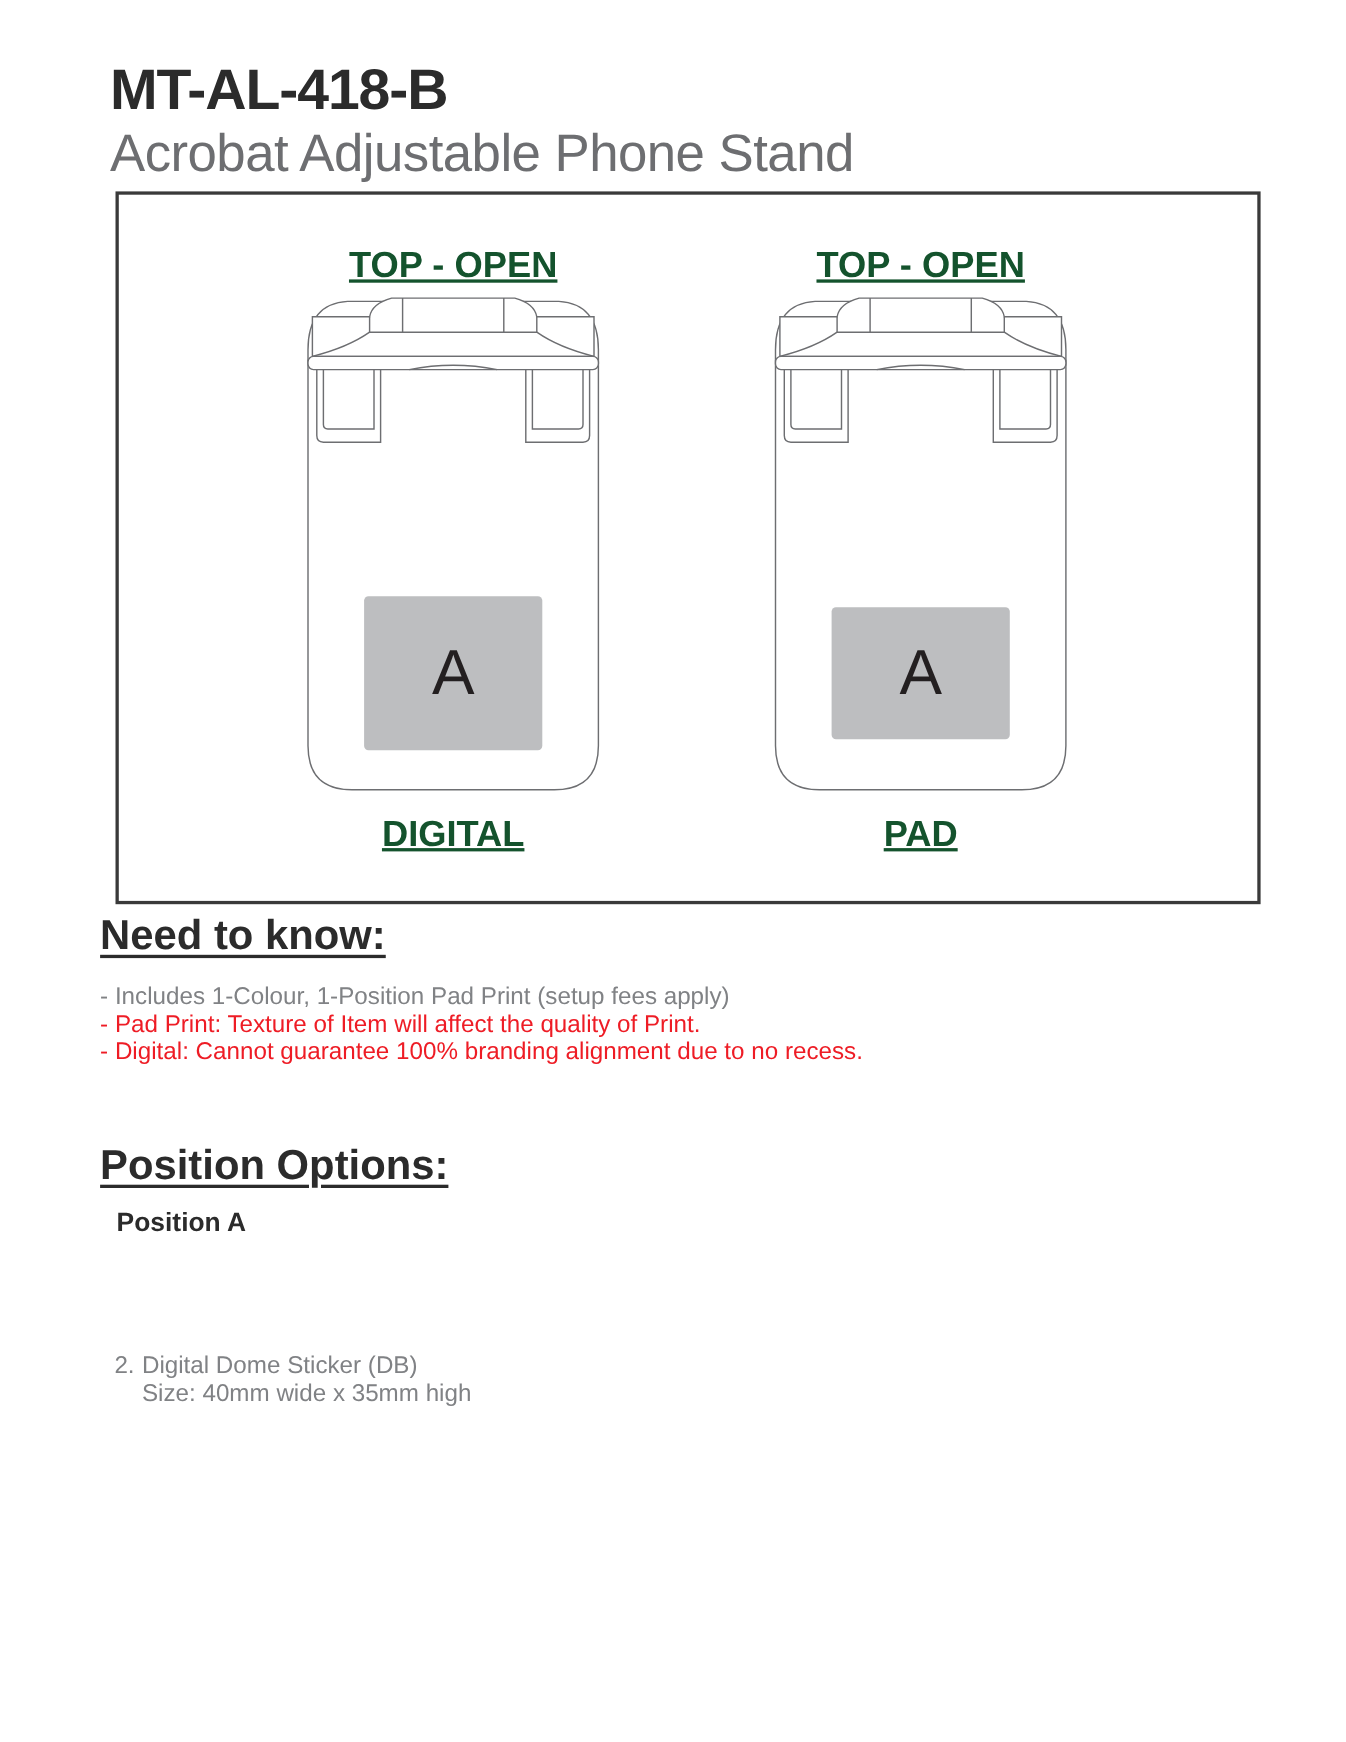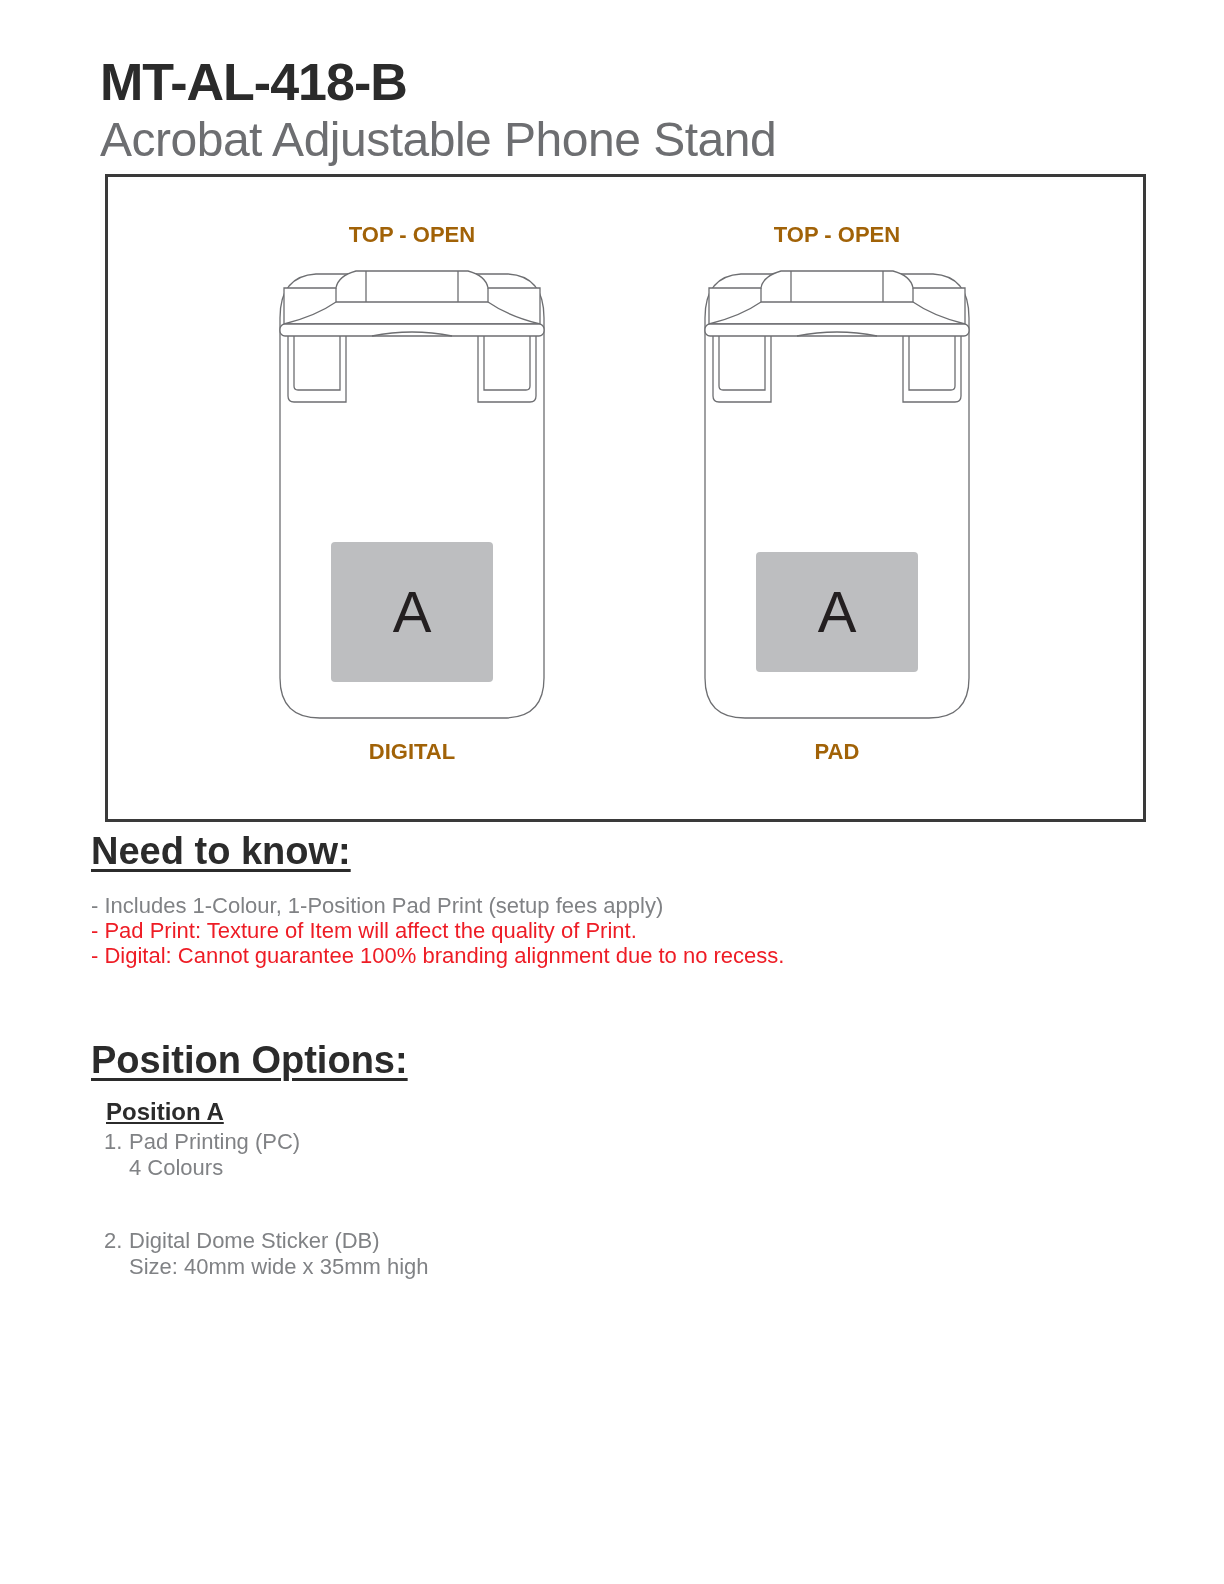--- a/index.html
+++ b/index.html
@@ -4,34 +4,34 @@
   <style>
     html, body { margin: 0; padding: 0; background: #ffffff; }
     body { width: 1224px; height: 1584px; position: relative; overflow: hidden;
            font-family: "Liberation Sans", sans-serif; }
     .code { position: absolute; left: 100px; top: 56px; font-size: 52px; font-weight: bold;
             color: #2b2b2b; letter-spacing: -1px; line-height: 1; }
     .name { position: absolute; left: 100px; top: 116px; font-size: 48px; color: #6d6e71;
             line-height: 1; letter-spacing: -0.5px; }
     .frame { position: absolute; left: 105px; top: 174px; width: 1035px; height: 642px;
              border: 3px solid #3a3a3a; box-sizing: content-box; }
-    .view-label { position: absolute; font-size: 22px; font-weight: bold; color: #a16207;
-                  text-align: center; width: 300px; line-height: 1; }
+    .view-label { position: absolute; font-size: 33px; font-weight: bold; color: #14532d;
+                  text-align: center; width: 300px; line-height: 1; text-decoration: underline; }
     .stand { position: absolute; }
     .print-area { position: absolute; background: #bdbec0; border-radius: 4px;
                   display: flex; align-items: center; justify-content: center; }
     .print-letter { font-size: 58px; color: #231f20; line-height: 1; }
     .h2 { position: absolute; left: 91px; font-size: 38px; font-weight: bold; color: #2b2b2b;
           line-height: 1; text-decoration: underline; text-decoration-thickness: 3px;
           text-underline-offset: 5px; }
     .note { position: absolute; left: 91px; font-size: 22px; line-height: 1; margin-top: 10px; }
     .grey { color: #808285; }
     .red { color: #ee1c25; }
     .pos-title { position: absolute; left: 106px; top: 1100px; font-size: 24px; font-weight: bold;
-                 color: #2b2b2b; line-height: 1; text-decoration: underline; }
+                 color: #2b2b2b; line-height: 1; }
     .opt { position: absolute; left: 104px; font-size: 22px; color: #808285; line-height: 26px; }
     .opt .num { display: inline-block; width: 25px; }
     .opt .indent { padding-left: 25px; }
   </style>
 </head>
 <body>
 
 <div class="code">MT-AL-418-B</div>
 <div class="name">Acrobat Adjustable Phone Stand</div>
 
@@ -85,20 +85,18 @@
 
 <div class="h2" style="top:832px;text-align:center;">Need to know:</div>
 <div class="note grey" style="top:885px;">- Includes 1-Colour, 1-Position Pad Print (setup fees apply)</div>
 <div class="note red" style="top:910px;">- Pad Print: Texture of Item will affect the quality of Print.</div>
 <div class="note red" style="top:935px;">- Digital: Cannot guarantee 100% branding alignment due to no recess.</div>
 
 <div class="h2" style="top:1041px;">Position Options:</div>
 <div class="pos-title">Position A</div>
 
 <div class="opt" style="top:1129px;">
-  <div><span class="num">1.</span><span>Pad Printing (PC)</span></div>
-  <div class="indent">4 Colours</div>
 </div>
 
 <div class="opt" style="top:1228px;">
   <div><span class="num">2.</span><span>Digital Dome Sticker (DB)</span></div>
   <div class="indent">Size: 40mm wide x 35mm high</div>
 </div>
 
 </body></html>

